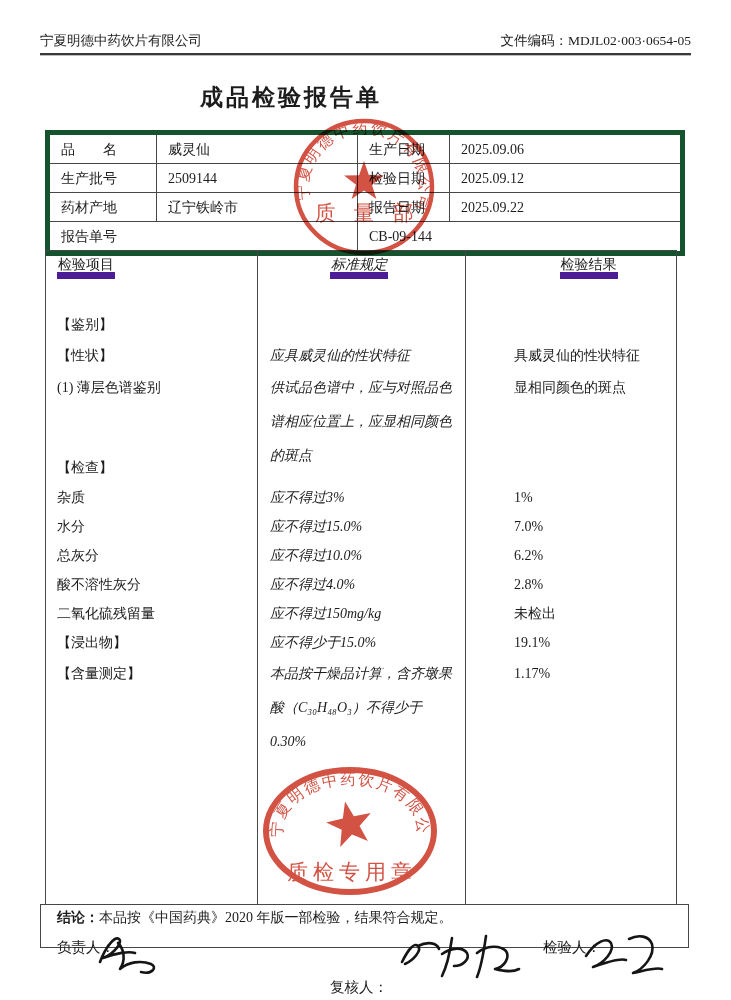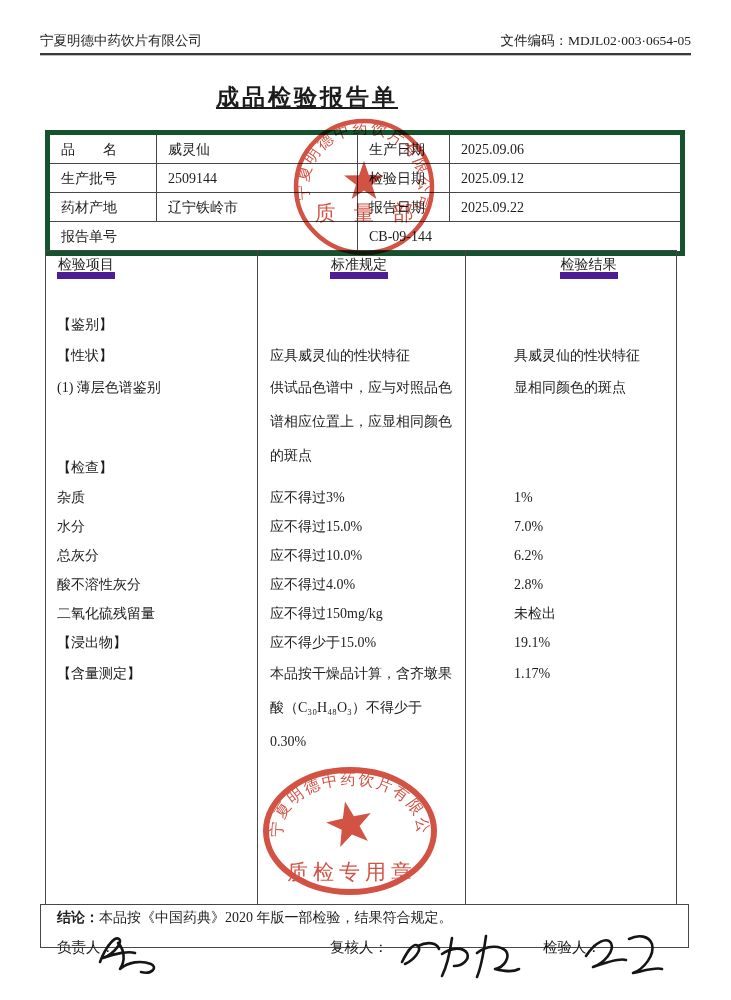--- a/index.html
+++ b/index.html
@@ -6,57 +6,57 @@
   .page{
     position:relative;width:731px;height:1000px;background:#ffffff;
     font-family:"Liberation Serif","DejaVu Serif",serif;
     color:#1c1c1c;font-size:14px;overflow:hidden;margin:0 auto;
   }
   
   .hdr{position:absolute;top:28px;left:40px;width:651px;height:22px;
        display:flex;justify-content:space-between;align-items:flex-end;font-size:13.5px;}
   .hdr-rule{position:absolute;top:53px;left:40px;width:651px;height:0;
        border-top:2px solid #3a3a3a;border-bottom:1px solid #bdbdbd;}
-  .doc-title{position:absolute;top:82px;left:16px;width:582px;text-align:center;
-       font-size:23px;font-weight:bold;letter-spacing:3px;text-decoration:underline;}
+  .doc-title{position:absolute;top:82px;left:0;width:582px;text-align:center;
+       font-size:23px;font-weight:bold;letter-spacing:3px;}
   
   .info-table{position:absolute;top:130px;left:45px;width:630px;
        display:grid;grid-template-columns:107px 201px 92px 230px;grid-auto-rows:29px;
        border:5px solid #14532d;line-height:29px;}
   .info-table .cell{border-right:1px solid #474747;border-bottom:1px solid #474747;
        padding-left:11px;white-space:nowrap;overflow:visible;}
   .info-table .cell.last-col{border-right:none;}
   .info-table .cell.last-row{border-bottom:none;}
   .info-table .span2a{grid-column:1 / 3;}
   .info-table .span2b{grid-column:3 / 5;}
   
   .main-table{position:absolute;top:250px;left:45px;width:630px;height:653px;
        border:1px solid #474747;}
   .vline{position:absolute;top:0;bottom:0;width:1px;background:#474747;}
   .vline.v1{left:211px;} .vline.v2{left:419px;}
   .mrow{display:flex;width:100%;}
   .mrow .c1{width:211px;padding-left:11px;box-sizing:border-box;}
-  .mrow .c2{width:208px;padding-left:13px;box-sizing:border-box;padding-right:4px;}
+  .mrow .c2{width:208px;padding-left:13px;box-sizing:border-box;padding-right:4px;font-style:italic;}
   .mrow .c3{flex:1;padding-left:13px;box-sizing:border-box;margin-left:36px;}
   .h28{height:28px;line-height:28px;}
   .h30{height:30px;line-height:30px;}
   .h32{height:32px;line-height:32px;}
   .h29{height:29px;line-height:29px;}
   .h12{height:12px;}
   .tall{height:70px;line-height:34px;}
   .assay{height:64px;line-height:34px;}
   .mhead .c2,.mhead .c3{text-align:center;padding-left:0;}
   .ul{border-bottom:7px solid #4c1d95;padding:0 1px;}
   
   .conclusion{position:absolute;top:904px;left:40px;width:649px;height:44px;
        border:1px solid #474747;line-height:26px;padding-left:16px;box-sizing:border-box;}
   .conclusion .bold{font-weight:bold;}
   .signers{position:absolute;top:936px;left:0;width:731px;height:60px;font-size:14.5px;}
   .sig-label{position:absolute;top:2px;white-space:nowrap;}
-  .sl1{left:57px;} .sl2{left:330px;} .sl3{left:543px;}
+  .sl1{left:57px;} .sl2{left:330px;margin-top:40px;} .sl3{left:543px;}
   .sig{position:absolute;}
   .sig path{stroke:#151515;stroke-width:2.6;fill:none;stroke-linecap:round;stroke-linejoin:round;}
   .sg1{left:88px;top:-10px;} .sg2{left:392px;top:-14px;} .sg3{left:576px;top:-12px;}
   
   .stamp{position:absolute;mix-blend-mode:multiply;opacity:0.88;pointer-events:none;}
   .stamp-top{left:279px;top:102px;}
   .stamp-bottom{left:250px;top:759px;}
   .stamp text{font-family:"Liberation Serif","DejaVu Serif",serif;}
 </style>
 </head>

